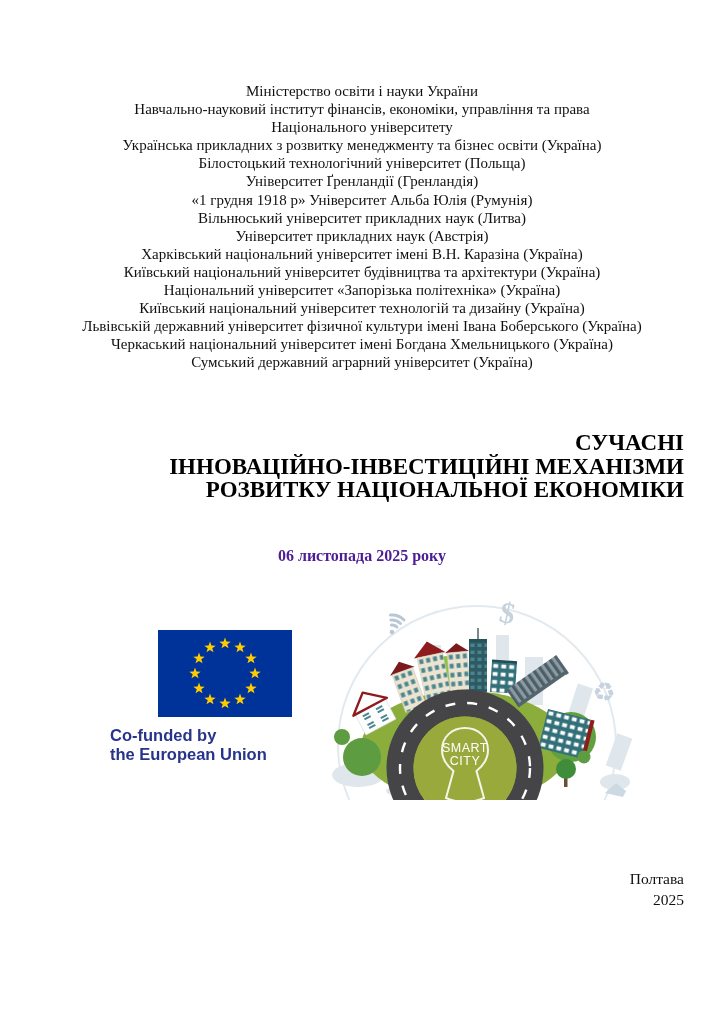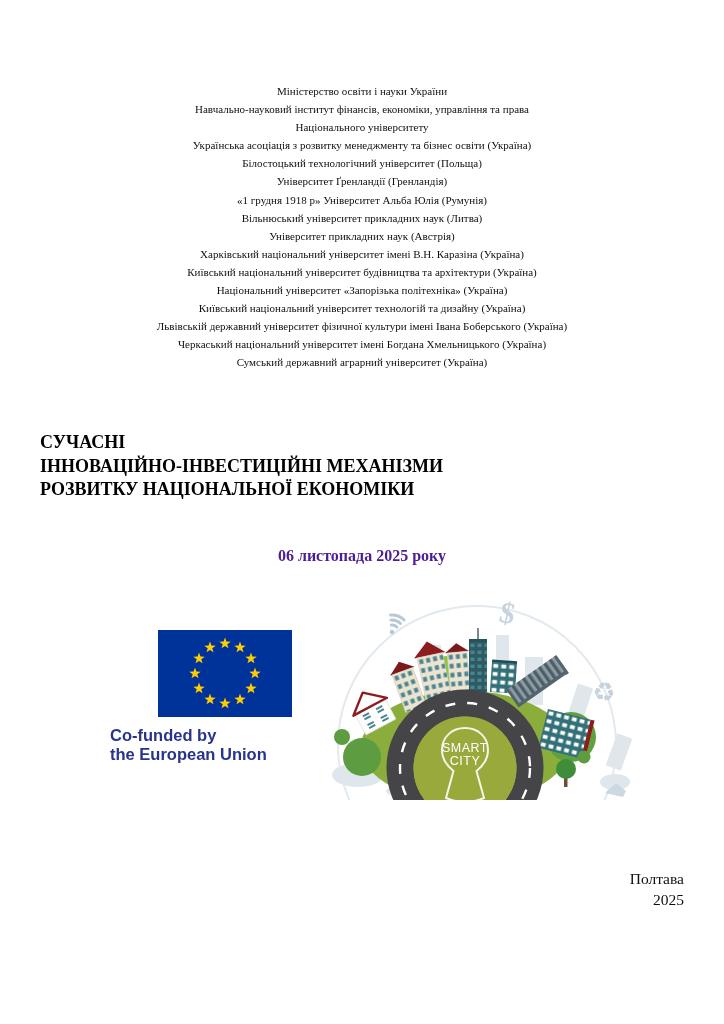--- a/index.html
+++ b/index.html
@@ -2,25 +2,25 @@
 <html><head>
 <meta charset="utf-8">
 <style>
   html,body{margin:0;padding:0;background:#ffffff;}
   .page{
     position:relative;width:724px;height:1024px;background:#ffffff;overflow:hidden;
     font-family:"Liberation Serif","DejaVu Serif",serif;color:#111;
   }
   .institutions{
     position:absolute;top:82px;left:40px;width:644px;text-align:center;
-    font-size:11px;line-height:18.1px;color:#101010;
+    font-size:15px;line-height:18.1px;color:#101010;
   }
   .title-block{
-    position:absolute;top:431px;left:40px;width:644px;text-align:left;
-    font-weight:bold;font-size:18px;line-height:23.5px;color:#000;
+    position:absolute;top:431px;left:40px;width:644px;text-align:right;
+    font-weight:bold;font-size:23px;line-height:23.5px;color:#000;
   }
   .date-line{
     position:absolute;top:547px;left:40px;width:644px;text-align:center;
     font-weight:bold;font-size:16px;color:#4c1d95;
   }
   .eu-logo{position:absolute;left:158px;top:630px;width:134px;}
   .eu-caption{
     position:absolute;left:110px;top:726px;width:230px;
     font-family:"Liberation Sans","DejaVu Sans",sans-serif;
     font-weight:bold;font-size:16.5px;line-height:19px;color:#27348b;
@@ -35,21 +35,21 @@
 </style>
 </head>
 <body>
 
 <div class="page">
 
   <div class="institutions">
     <div>Міністерство освіти і науки України</div>
     <div>Навчально-науковий інститут фінансів, економіки, управління та права</div>
     <div>Національного університету</div>
-    <div>Українська асоціація з розвитку менеджменту та бізнес освіти (Україна)</div>
+    <div>Українська прикладних з розвитку менеджменту та бізнес освіти (Україна)</div>
     <div>Білостоцький технологічний університет (Польща)</div>
     <div>Університет Ґренландії (Гренландія)</div>
     <div>«1 грудня 1918 р» Університет Альба Юлія (Румунія)</div>
     <div>Вільнюський університет прикладних наук (Литва)</div>
     <div>Університет прикладних наук (Австрія)</div>
     <div>Харківський національний університет імені В.Н. Каразіна (Україна)</div>
     <div>Київський національний університет будівництва та архітектури (Україна)</div>
     <div>Національний університет «Запорізька політехніка» (Україна)</div>
     <div>Київський національний університет технологій та дизайну (Україна)</div>
     <div>Львівській державний університет фізичної культури імені Івана Боберського (Україна)</div>

